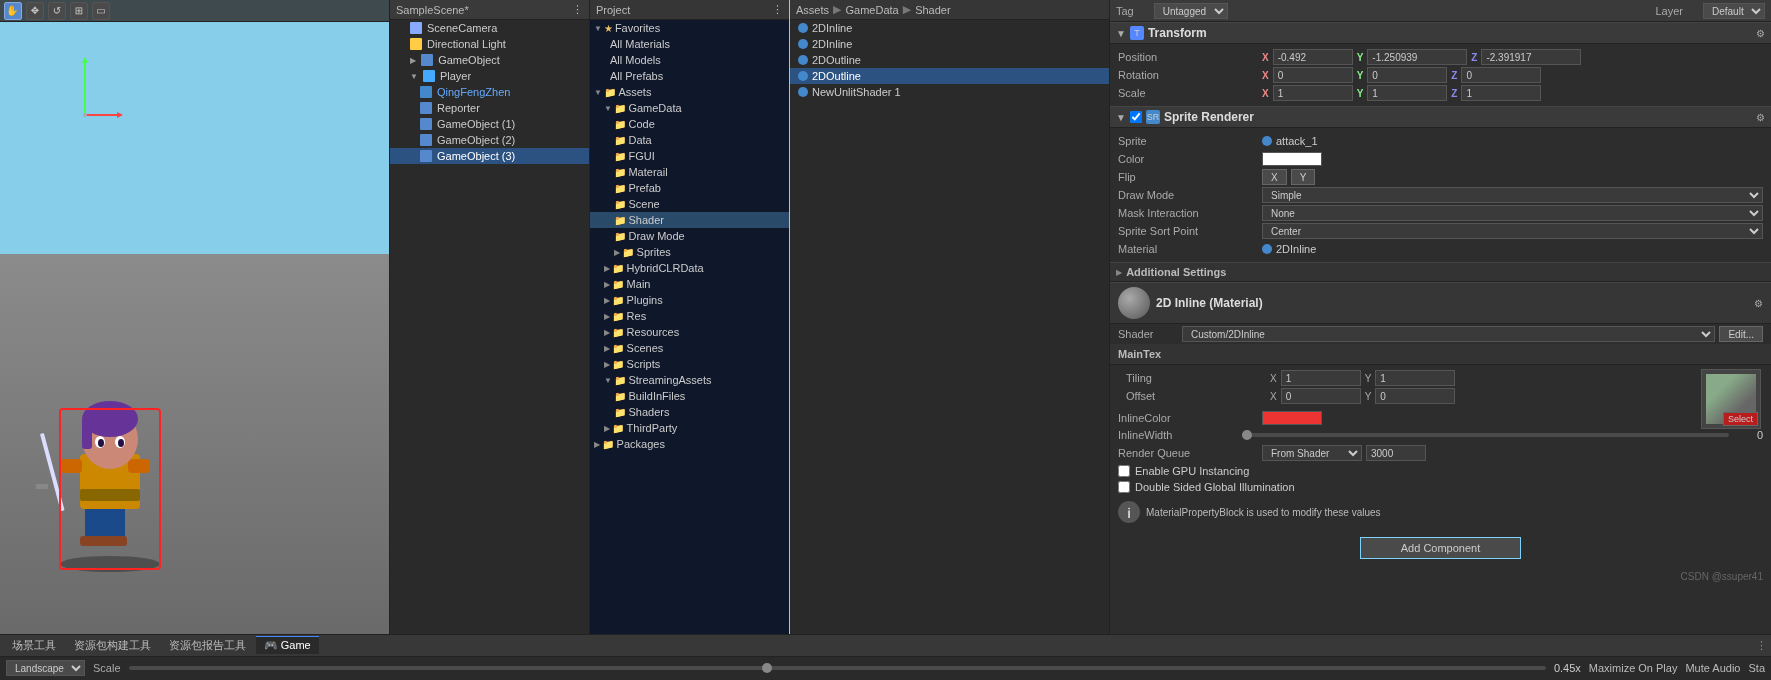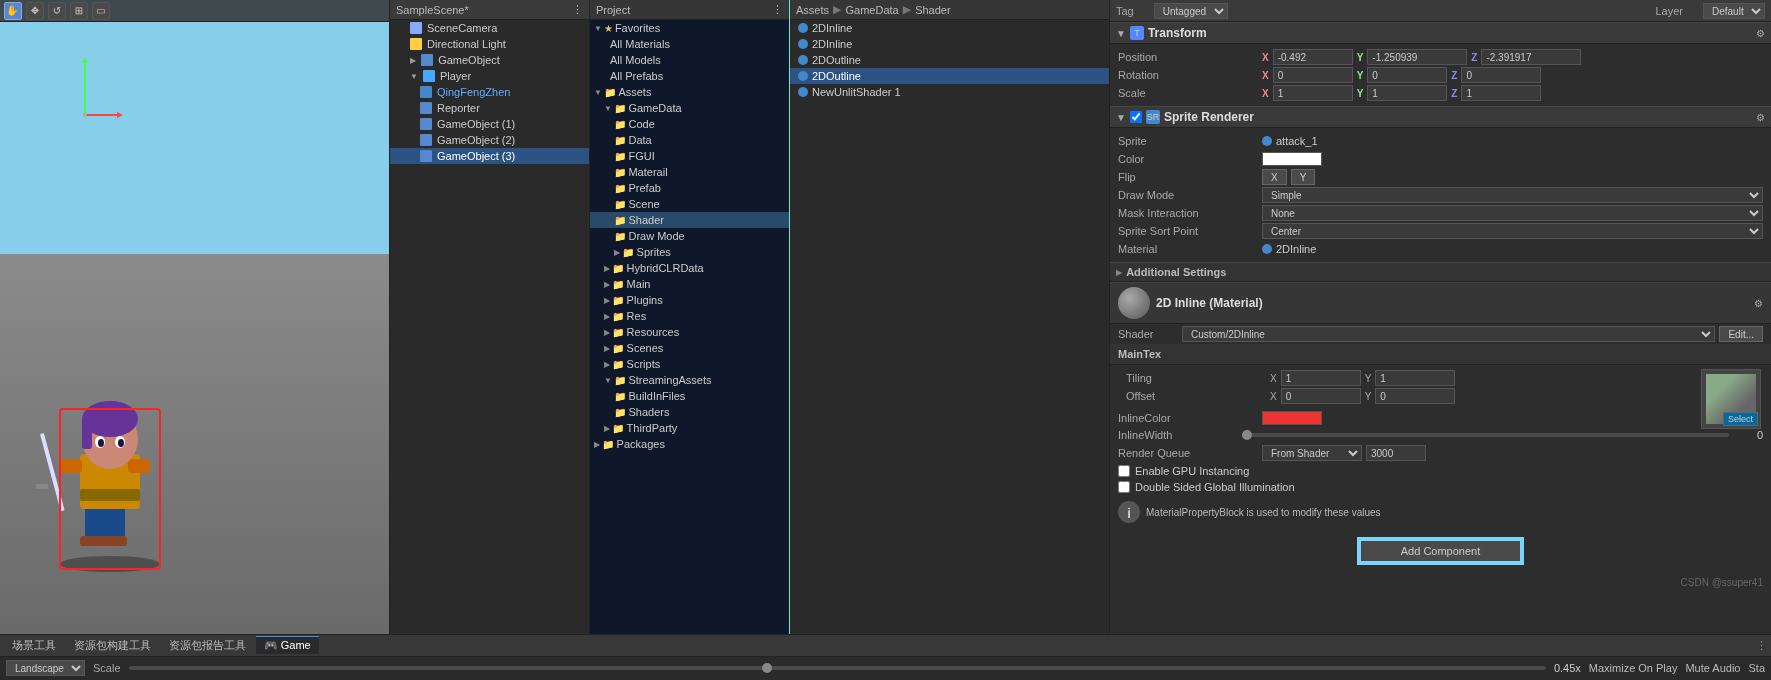--- a/index.html
+++ b/index.html
@@ -338,21 +338,21 @@
       align-items: center;
       padding: 2px 8px;
       gap: 5px;
     }
     .checkbox-row input[type=checkbox] { width: 12px; height: 12px; }
 
     .add-component-btn {
       display: block;
       margin: 8px auto;
       background: #4a4a4a;
-      border: 4px solid #7dd3fc;
+      border: 1px solid #7dd3fc;
       color: #ccc;
       font-size: 11px;
       padding: 4px 40px;
       cursor: pointer;
     }
 
     .warning-box {
       display: flex;
       align-items: center;
       padding: 6px 8px;
@@ -438,21 +438,21 @@
       font-size: 10px;
       padding: 1px 4px;
       height: 16px;
       width: 60px;
     }
 
     .select-btn {
       position: absolute;
       right: 2px;
       bottom: 2px;
-      background: #0369a1;
+      background: #b91c1c;
       border: 1px solid #666;
       color: #ccc;
       font-size: 9px;
       padding: 1px 4px;
       cursor: pointer;
       text-align: center;
     }
 
     .scene-toolbar {
       position: absolute;

